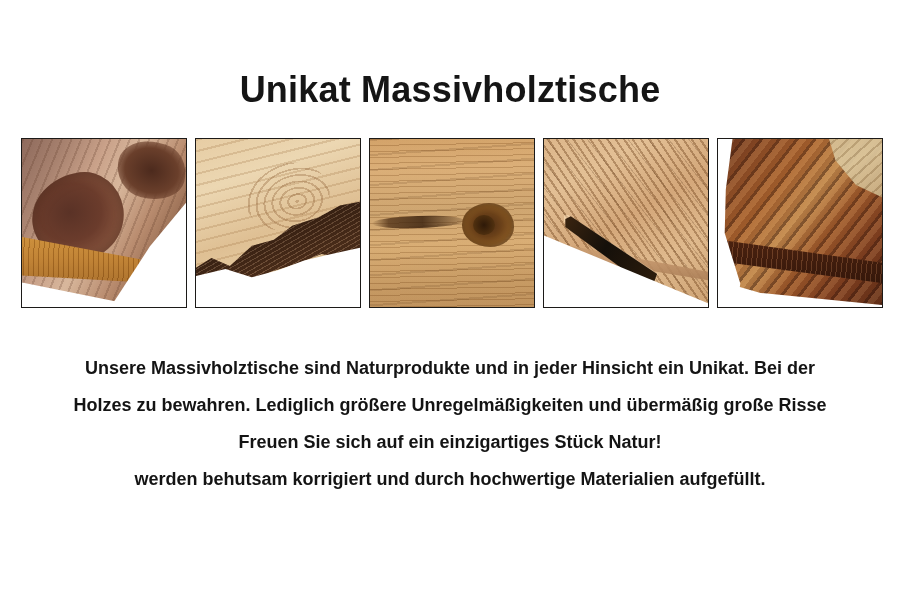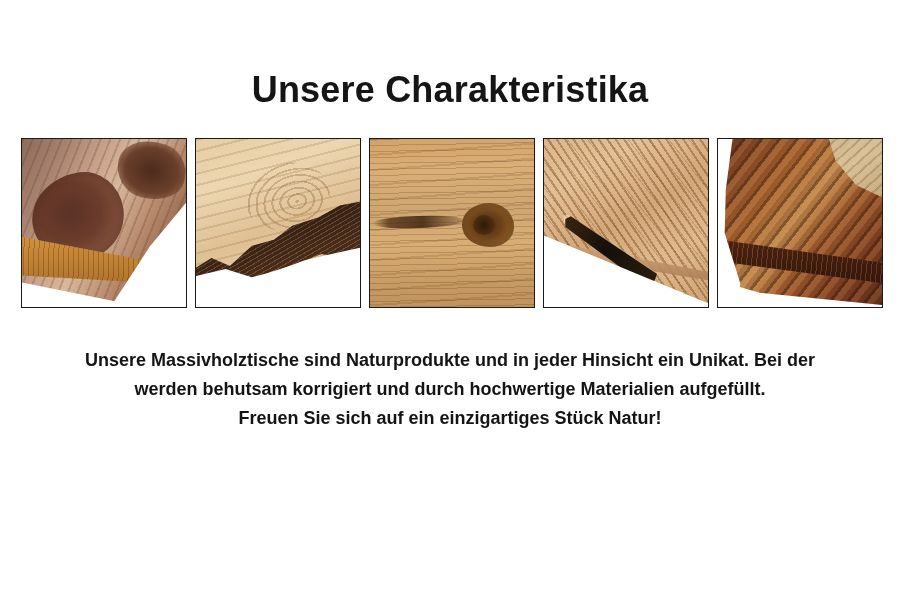--- a/index.html
+++ b/index.html
@@ -390,29 +390,29 @@
     left: 30px;
     top: 346px;
     width: 840px;
     text-align: center;
     font-size: 18px;
     font-weight: bold;
     line-height: 29px;
     color: #141414;
   }
   .body-copy p {
-    margin: 0;
+    margin: 8px;
   }
 </style>
 </head>
 <body>
 
 <div class="page">
 
-  <div class="title">Unsere Charakteristika</div>
+  <div class="title">Unikat Massivholztische</div>
 
   <div class="gallery">
 
     <div class="photo p1">
       <div class="inner">
         <div class="sky"></div>
         <div class="grainA"></div>
         <div class="blob"></div>
         <div class="blob2"></div>
         <div class="edge"></div>
@@ -466,17 +466,18 @@
         <div class="edgebandg"></div>
         <div class="whiteL"></div>
         <div class="whiteB"></div>
       </div>
     </div>
 
   </div>
 
   <div class="body-copy">
     <p>Unsere Massivholztische sind Naturprodukte und in jeder Hinsicht ein Unikat. Bei der</p>
+    <p>Holzes zu bewahren. Lediglich größere Unregelmäßigkeiten und übermäßig große Risse</p>
+    <p>Freuen Sie sich auf ein einzigartiges Stück Natur!</p>
     <p>werden behutsam korrigiert und durch hochwertige Materialien aufgefüllt.</p>
-    <p>Freuen Sie sich auf ein einzigartiges Stück Natur!</p>
   </div>
 
 </div>
 
 </body></html>

